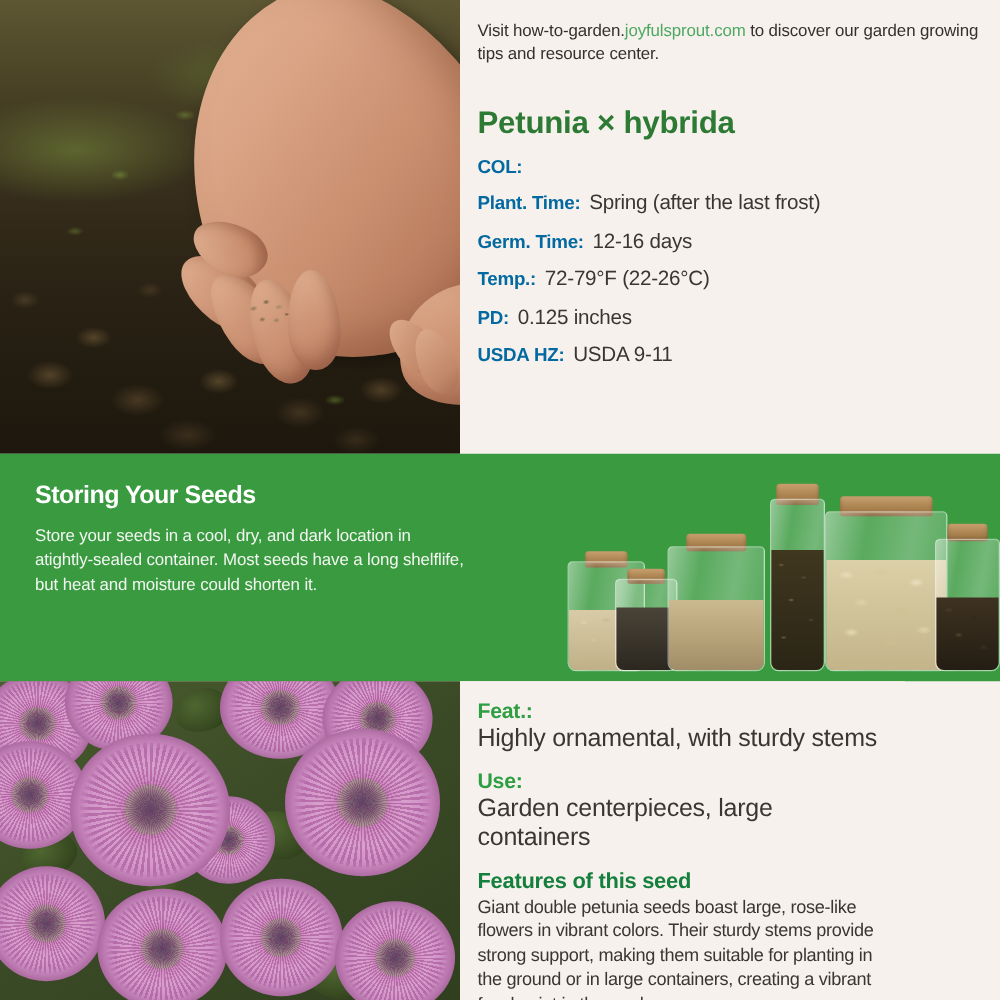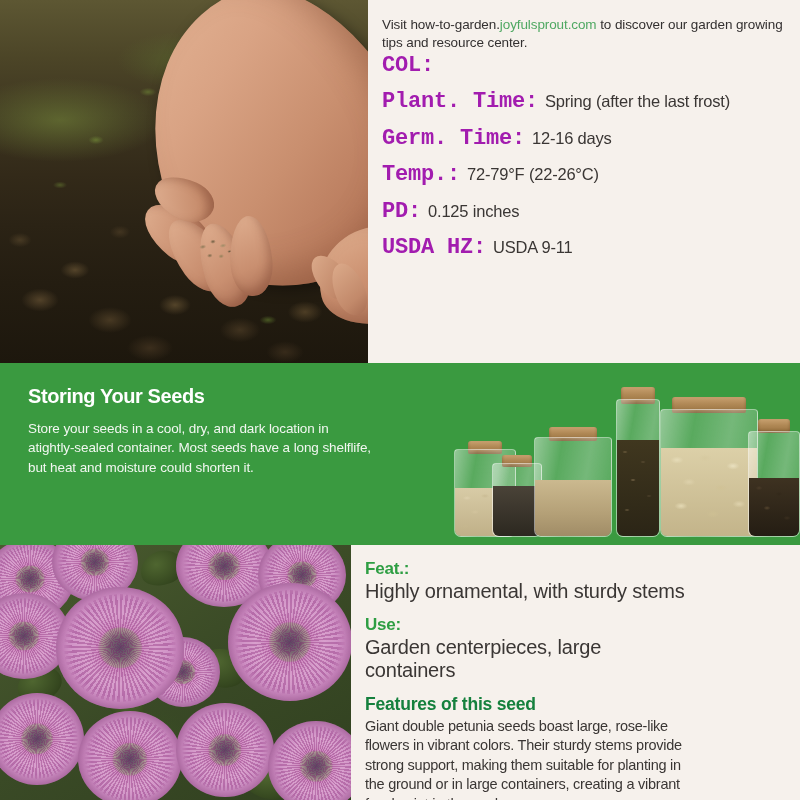--- a/index.html
+++ b/index.html
@@ -130,45 +130,44 @@
     left: 368px; top: 0;
     width: 432px; height: 363px;
     background: #f6f1ec;
     padding: 16px 8px 0 14px;
     box-sizing: border-box;
   }
   .intro {
     font-size: 13.5px;
     line-height: 1.36;
     color: #333030;
-    margin: 0 0 0 0;
+    margin: 0 0 31px 0;
     letter-spacing: -.1px;
   }
   .intro .brand { color: #4fa862; }
   .species {
     font-size: 25px;
     font-weight: bold;
     color: #2c7a33;
     margin: 0 0 12px 0;
     letter-spacing: -.2px;
   }
   .spec-list { margin: 0; }
   .spec-row {
     display: flex;
     align-items: baseline;
     margin-bottom: 11.5px;
     white-space: nowrap;
   }
   .spec-label {
-    font-size: 22px;
+    font-size: 15px;
     font-weight: bold;
-    color: #a21caf;
+    color: #0369a1;
     margin-right: 7px;
     letter-spacing: -.2px;
-    font-family: Liberation Mono, monospace;
   }
   .spec-value {
     font-size: 16.5px;
     color: #3a3634;
     letter-spacing: -.2px;
   }
 
   
   .storage-band {
     position: absolute;
@@ -352,21 +351,21 @@
   }
   .l1 { left: 140px; top: 6px; width: 44px; height: 34px; transform: rotate(-18deg); }
   .l2 { left: 196px; top: 104px; width: 50px; height: 38px; transform: rotate(12deg); }
   .l3 { left: 16px; top: 122px; width: 46px; height: 34px; transform: rotate(-24deg); }
   .l4 { left: 246px; top: 220px; width: 48px; height: 34px; transform: rotate(8deg); }
   .l5 { left: 108px; top: 148px; width: 38px; height: 28px; transform: rotate(30deg); }
 
   
   .features-panel {
     position: absolute;
-    left: 351px; top: 545px;
+    left: 368px; top: 545px;
     width: 356px; height: 255px;
     background: #f6f1ec;
     padding: 14px 12px 0 14px;
     box-sizing: border-box;
   }
   .feat-label {
     font-size: 17px;
     font-weight: bold;
     color: #2e9e43;
     margin: 0 0 1px 0;
@@ -409,20 +408,21 @@
     <div class="thumb-main"></div>
     <div class="seeds-in-hand"></div>
     <div class="hand-second"></div>
     <div class="hand-second-f hs1"></div>
     <div class="hand-second-f hs2"></div>
   </div>
 
   <div class="info-panel">
     <p class="intro"><span>Visit how-to-garden.</span><span class="brand">joyfulsprout.com</span><span> to discover our garden growing tips and resource center.</span></p>
 
+    <h1 class="species">Petunia × hybrida</h1>
 
     <div class="spec-list">
       <div class="spec-row">
         <span class="spec-label">COL:</span>
       </div>
       <div class="spec-row">
         <span class="spec-label">Plant. Time:</span>
         <span class="spec-value">Spring (after the last frost)</span>
       </div>
       <div class="spec-row">

